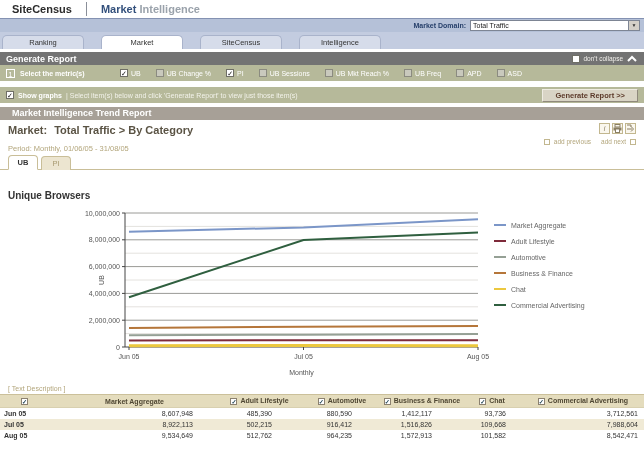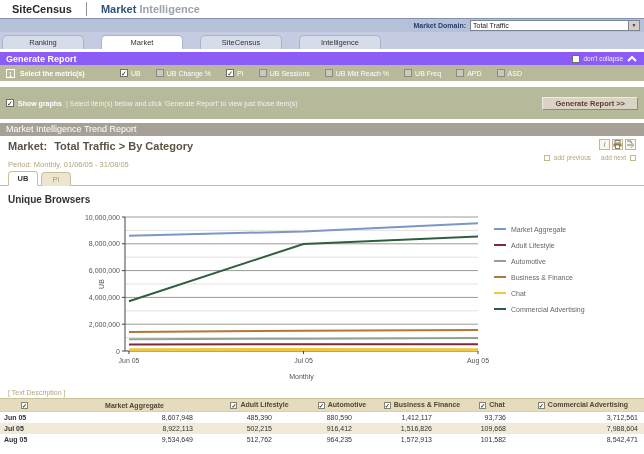--- a/index.html
+++ b/index.html
@@ -35,47 +35,47 @@
   .tab-row { height:17px; background:#c3cce0; display:flex; align-items:flex-end; padding-left:2px; }
   .tab { display:inline-block; min-width:82px; text-align:center; padding:2px 1px;
     background:#d6dcea; border:1px solid #a9b3cb; border-bottom:none;
     border-radius:5px 5px 0 0; font-size:7.5px; color:#333; margin-right:17px; cursor:pointer; }
   .tab.active { background:#fff; }
   .gap3 { height:3px; background:#fff; }
   .gap6 { height:6px; background:#fff; }
   .gap4 { height:4px; background:#fff; }
 
   
-  .gr-bar { height:13px; background:#8b5cf6; display:flex; justify-content:space-between;
+  .gr-bar { height:13px; background:#737373; display:flex; justify-content:space-between;
     align-items:center; padding:0 6px; }
   .gr-title { font-size:9px; font-weight:bold; color:#fff; }
   .gr-right { display:flex; align-items:center; gap:3px; }
   .gr-collapse-label { font-size:6.5px; color:#f2f0ec; }
   .metrics-row { height:16px; background:#b6b99a; display:flex; align-items:center; padding-left:6px; }
   .step { width:9px; height:9px; border:1px solid #fff; color:#fff; font-size:7px;
     text-align:center; line-height:9px; display:inline-block; }
   .sel-label { font-size:7px; font-weight:bold; color:#fff; margin-left:5px; width:100px; }
   .metrics { display:flex; align-items:center; gap:15px; }
   .mitem { display:inline-flex; align-items:center; gap:3px; }
   .mlabel { font-size:7px; color:#fff; }
   .cb { width:8px; height:8px; border:1px solid #6f6f66; background:#fff;
     display:inline-block; font-size:7px; line-height:7px; color:#111; text-align:center; cursor:pointer; }
   .cb.un { background:#c9c9bd; border-color:#8b8b80; }
-  .show-row { height:32px; background:#b6b99a; display:flex; justify-content:space-between;
+  .show-row { height:16px; background:#b6b99a; display:flex; justify-content:space-between;
     align-items:center; padding:0 6px;gap:48px; }
   .show-left { display:inline-flex; align-items:center; gap:4px; }
   .show-label { font-size:7px; font-weight:bold; color:#fff; }
   .instr { font-size:7px; color:#f2f2ea; }
   .gen-btn { font-size:7.5px; font-weight:bold; color:#5c3a2a; background:#d9d4c5;
     border:1px solid #efece2; border-right-color:#8f897c; border-bottom-color:#8f897c;
     padding:1px 12px; cursor:pointer; font-family:"Liberation Sans", sans-serif; }
 
   
-  .mi-bar { height:13px; background:#a7a097; font-size:9px; font-weight:normal;
-    color:#fff; padding-left:6px; line-height:13px; }
+  .mi-bar { height:13px; background:#a7a097; font-size:9px; font-weight:bold;
+    color:#fff; padding-left:12px; line-height:13px; }
   .report-head { position:relative; height:30px; padding:4px 8px 0; }
   .market-line { font-size:11px; font-weight:bold; color:#5a5344; }
   .market-line .mv { margin-left:4px; }
   .period-line { font-size:7.5px; color:#b3a67c; margin-top:8px; }
   .head-icons { position:absolute; right:8px; top:3px; display:flex; gap:2px; }
   .hicon { width:11px; height:11px; border:1px solid #c2b econ; border:1px solid #c2b78f;
     background:#faf7ee; display:inline-flex; justify-content:center; align-items:center;
     font-size:7px; font-style:italic; color:#8a7f63; cursor:pointer; }
   .addrow { position:absolute; right:8px; top:18px; display:flex; align-items:center; gap:4px; }
   .mini-cb { width:6px; height:6px; border:1px solid #c2b78f; background:#fff;
@@ -84,21 +84,21 @@
   .addlbl2 { margin-left:6px; }
 
   .metric-tabs { height:16px; border-bottom:1px solid #c9be98; padding-left:8px;
     display:flex; align-items:flex-end; margin-top:4px; }
   .mtab { display:inline-block; min-width:30px; text-align:center; padding:2px 8px;
     border:1px solid #c9be98; border-bottom:none; border-radius:4px 4px 0 0;
     font-size:7.5px; margin-right:3px; cursor:pointer; margin-bottom:-1px; }
   .mtab.active { background:#fff; font-weight:bold; color:#333; border-bottom:1px solid #fff; }
   .mtab.inactive { background:#ece5d0; color:#a89a70; }
 
-  .chart-title { font-size:10px; font-weight:bold; color:#333; margin:8px 0 0 8px; }
+  .chart-title { font-size:10px; font-weight:bold; color:#333; margin:20px 0 0 8px; }
   .text-desc { font-size:7px; color:#b3a67c; margin:0 0 2px 8px; cursor:pointer; }
 
   
   .data-table { width:644px; border-collapse:collapse; table-layout:fixed; }
   .data-table th, .data-table td { font-size:7px; padding:2px 0; }
   .data-table thead tr { background:#e4dcbd; border-top:1px solid #cbc09a; border-bottom:1px solid #d8d0b0; }
   .data-table thead th { font-weight:bold; color:#4f4733; text-align:center; }
   .data-table tbody tr.alt { background:#f0ead6; }
   .data-table tbody th { text-align:left; padding-left:4px; font-weight:bold; color:#333; }
   .data-table td.num { text-align:right; color:#333; }

